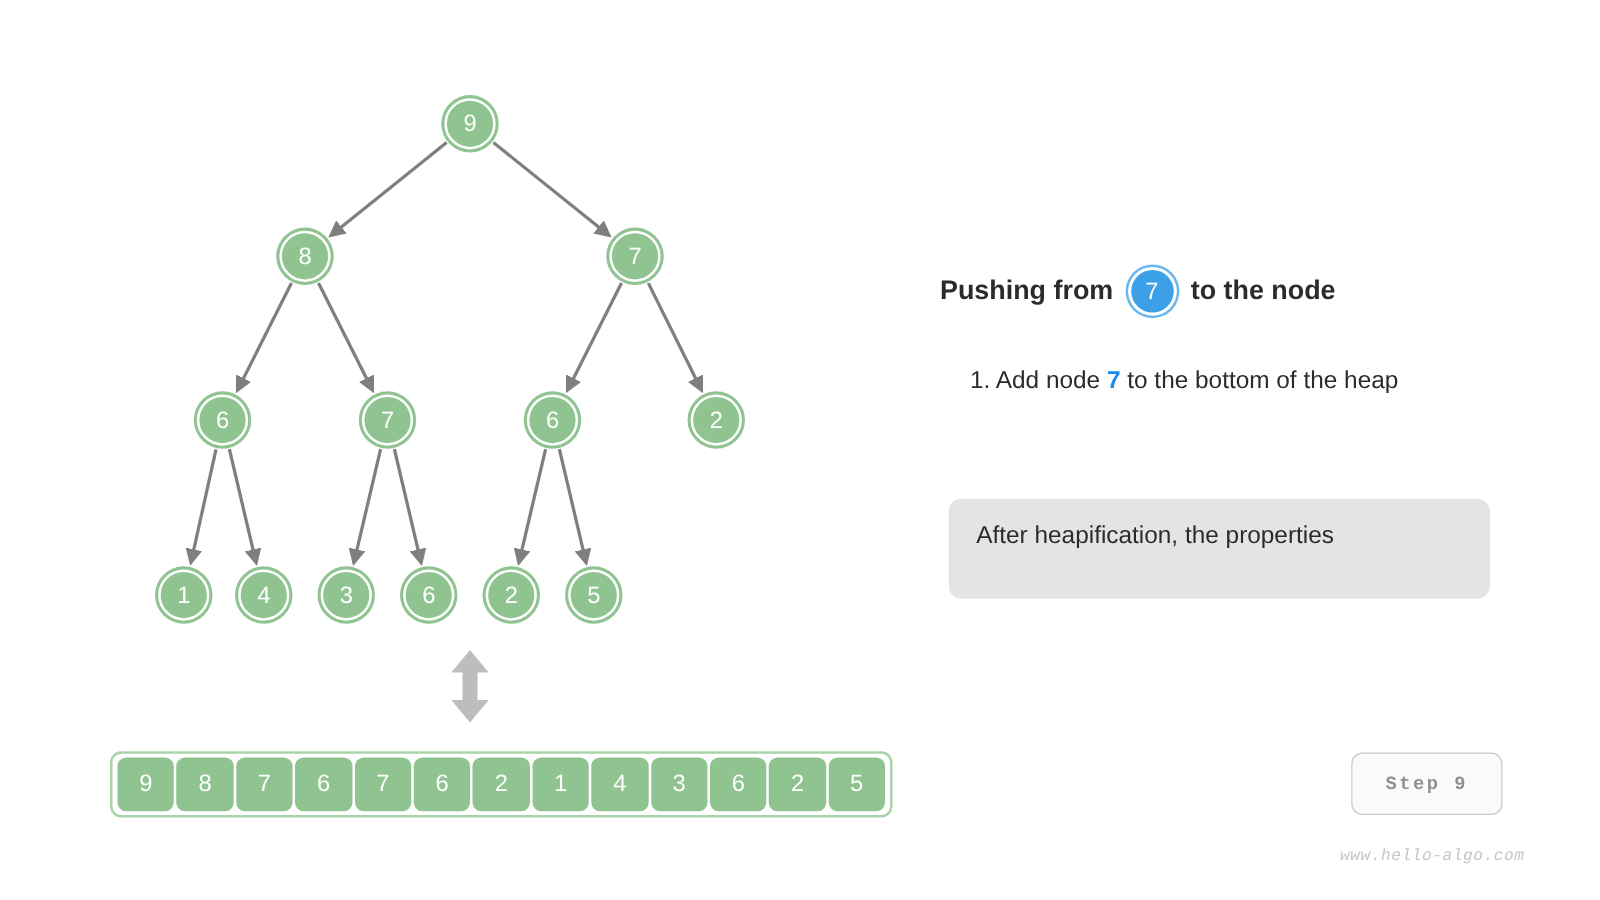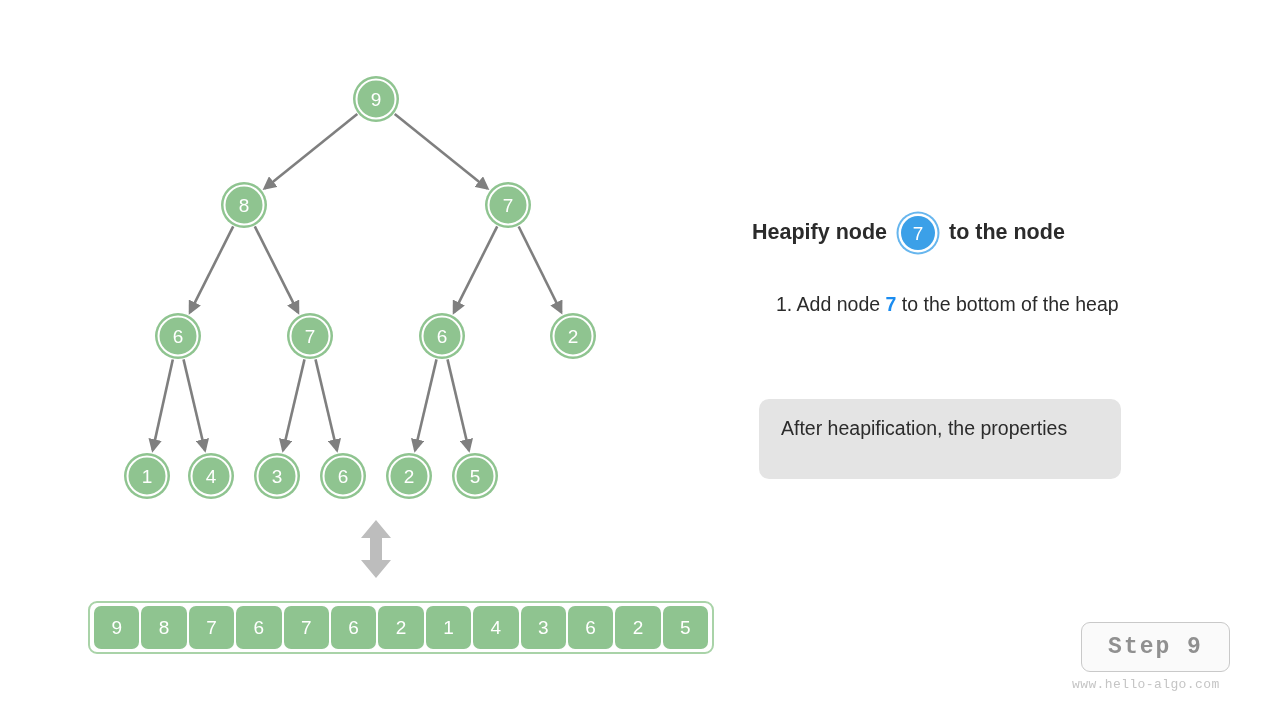--- a/index.html
+++ b/index.html
@@ -124,63 +124,63 @@
     white-space: nowrap;
   }
   #step-line-1 { top: 293px; }
   #step-line-2 { top: 346px; }
   .hl-blue { color: #1a8cf0; font-weight: bold; }
 
   #note-box {
     position: absolute;
     left: 759px;
     top: 399px;
-    width: 362px;
+    width: 433px;
     height: 80px;
     background: #e4e4e4;
     border-radius: 10px;
     box-sizing: border-box;
     padding: 15px 22px;
   }
   .note-line {
     font-size: 19.5px;
     color: #2b2b2b;
     line-height: 29px;
     white-space: nowrap;
   }
 
   #step-badge {
     position: absolute;
     left: 1081px;
     top: 602px;
-    width: 149px;
+    width: 121px;
     height: 50px;
     box-sizing: border-box;
     border: 1.5px solid #c9c9c9;
     border-radius: 9px;
     background: #fafafa;
     display: flex;
     align-items: center;
     justify-content: center;
     color: #909090;
     font-family: "Liberation Mono", monospace;
-    font-size: 23px;
+    font-size: 15px;
     font-weight: bold;
     letter-spacing: 2px;
-    margin-top: 20px;
   }
 
   #watermark {
     position: absolute;
     left: 1072px;
     top: 677px;
     color: #c5c5c5;
     font-family: "Liberation Mono", monospace;
     font-size: 13px;
     letter-spacing: 0.4px;
+    font-style: italic;
   }
 </style>
 </head>
 <body>
 
 <div id="diagram-panel">
 
   <svg id="heap-tree-svg" width="740" height="520">
     <defs>
       <marker id="arrowhead" markerWidth="5.2" markerHeight="5.2" refX="4.2" refY="2.6" orient="auto" markerUnits="strokeWidth">
@@ -287,21 +287,21 @@
       <div class="array-cell">3</div>
       <div class="array-cell">6</div>
       <div class="array-cell">2</div>
       <div class="array-cell">5</div>
     </div>
 </div>
 
 <div id="info-panel">
 
   <div id="push-title">
-    <span class="t-text">Heapify node</span>
+    <span class="t-text">Pushing from</span>
     <span id="node-badge">7</span>
     <span class="t-text">to the node</span>
   </div>
 
   <div class="step-line" id="step-line-1">
     <span>1.</span>
     <span>Add node</span>
     <span class="hl-blue">7</span>
     <span>to the bottom of the heap</span>
   </div>

